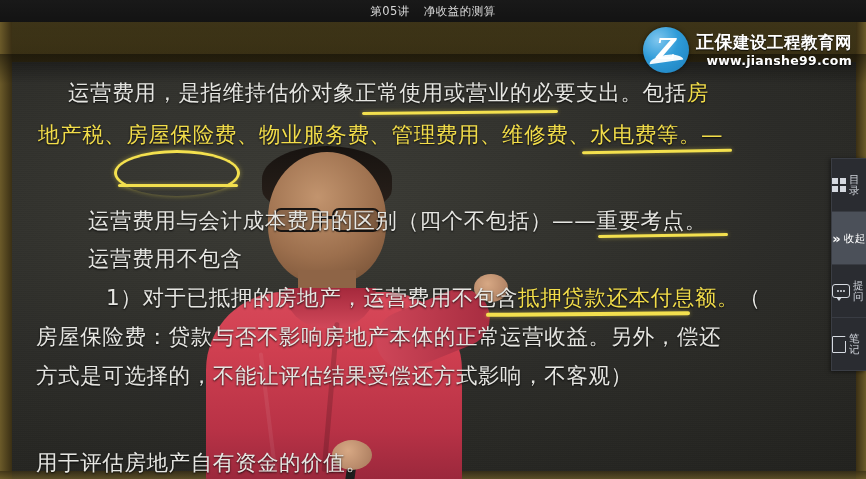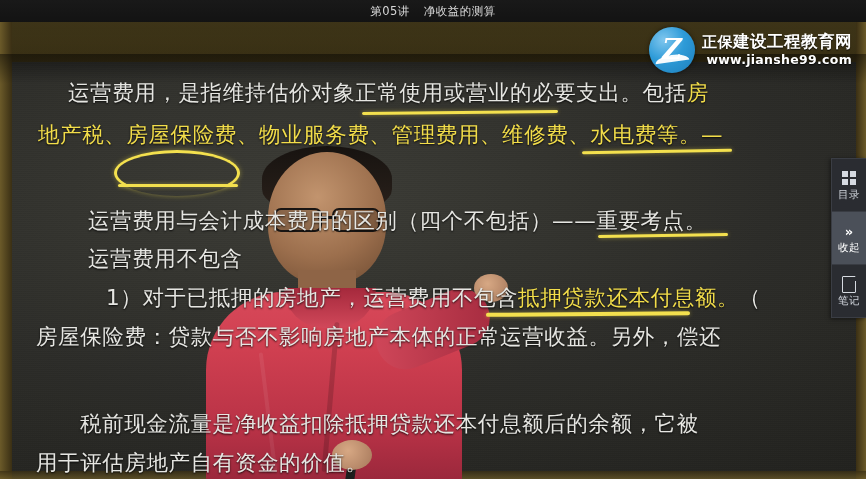--- a/index.html
+++ b/index.html
@@ -47,21 +47,21 @@
      background:radial-gradient(circle at 32% 28%,#7fc6ee 0%,#2e9bd8 45%,#1d7fbc 100%);
      position:relative;flex:0 0 auto;box-shadow:0 0 4px rgba(0,0,0,.5);}
   .logo-badge .z{position:absolute;left:0;right:0;top:0;bottom:0;
      color:#fff;font-size:27px;font-weight:bold;font-style:italic;
      line-height:46px;text-align:center;font-family:"DejaVu Serif",serif;}
   .logo-badge .swoosh{position:absolute;left:6px;bottom:11px;width:34px;height:7px;
      background:#fff;border-radius:50%/100% 100% 0 0;transform:rotate(-8deg);opacity:.95;}
   .logo-text{margin-left:7px;color:#fff;}
   .logo-text .cn{font-size:16.5px;font-weight:bold;letter-spacing:.5px;line-height:20px;
      text-shadow:0 1px 1px rgba(0,0,0,.8);}
-  .logo-text .cn .big{font-size:15px;}
+  .logo-text .cn .big{font-size:18px;}
   .logo-text .url{font-size:12.5px;font-weight:bold;line-height:16px;letter-spacing:.3px;
      font-family:"DejaVu Sans",sans-serif;text-shadow:0 1px 1px rgba(0,0,0,.8);text-align:right;}
 
   
   .lecturer{position:absolute;left:206px;top:142px;width:256px;height:337px;z-index:18;}
   .head{position:absolute;left:62px;top:0;width:118px;height:132px;border-radius:50% 50% 44% 44%;
      background:radial-gradient(circle at 42% 34%,#c2946e 0%,#9c6f4d 55%,#6d4a31 100%);}
   .hair{position:absolute;left:56px;top:-6px;width:130px;height:66px;border-radius:50% 50% 35% 35%;
      background:linear-gradient(180deg,#171310,#2a211b);}
   .glasses{position:absolute;left:68px;top:56px;width:106px;height:20px;}
@@ -99,21 +99,21 @@
   .mask{position:absolute;z-index:24;}
 
   
   .ann{position:absolute;z-index:26;pointer-events:none;}
   .uline{background:#f3e04e;border-radius:3px;box-shadow:0 0 4px rgba(243,224,78,.45);}
 
   
   .sidebar{position:absolute;right:0;top:158px;width:34px;z-index:60;
      background:#2a2c31;border:1px solid #3a3d44;border-right:none;
      box-shadow:-1px 1px 4px rgba(0,0,0,.5);}
-  .sb-item{height:52px;display:flex;flex-direction:column;align-items:center;justify-content:center;
+  .sb-item{height:52px;display:flex;flex-direction:row;align-items:center;justify-content:center;
      gap:3px;color:#cfd3da;border-bottom:1px solid #393c43;cursor:pointer;}
   .sb-item:last-child{border-bottom:none;justify-content:center;}
   .sb-item.active{background:#4b5059;color:#fff;}
   .sb-label{font-size:10.5px;line-height:11px;letter-spacing:.5px;}
   .sb-ico{height:16px;display:flex;align-items:center;justify-content:center;}
   .grid-ico{width:14px;height:14px;display:grid;grid-template-columns:6px 6px;grid-template-rows:6px 6px;gap:2px;}
   .grid-ico i{background:#d6dae1;display:block;}
   .chev{font-size:13px;font-weight:bold;line-height:13px;}
   .bubble{width:16px;height:12px;border:1.6px solid #d6dae1;border-radius:3px;position:relative;
      display:flex;align-items:center;justify-content:center;gap:1.5px;}
@@ -175,24 +175,24 @@
       </div>
 
       <div class="ln" style="left:106px;top:273px;">
         <span class="w">1）对于已抵押的房地产，运营费用不包含</span><span class="y">抵押贷款还本付息额。</span><span class="w">（</span>
       </div>
 
       <div class="ln" style="left:36px;top:312px;">
         <span class="w">房屋保险费：贷款与否不影响房地产本体的正常运营收益。另外，偿还</span>
       </div>
 
-
-      <div class="ln" style="left:80px;top:399px;">
-        <span class="w">税前现金流量是净收益扣除抵押贷款还本付息额后的余额，它被</span>
-      </div>
+      <div class="ln" style="left:36px;top:351px;">
+        <span class="w">方式是可选择的，不能让评估结果受偿还方式影响，不客观）</span>
+      </div>
+
 
       <div class="ln" style="left:36px;top:438px;">
         <span class="w">用于评估房地产自有资金的价值。</span>
       </div>
     </div>
 
     <div class="ann uline" style="left:362px;top:101px;width:196px;height:3px;transform:rotate(-.6deg);"></div>
     <div class="ann uline" style="left:582px;top:140px;width:150px;height:3px;transform:rotate(-1deg);"></div>
     <div class="ann" style="left:114px;top:140px;width:120px;height:40px;border:3px solid #f3e04e;
          border-radius:50%;border-bottom-color:transparent;box-shadow:0 0 5px rgba(243,224,78,.4);"></div>
@@ -239,20 +239,30 @@
       <span class="sb-label">目录</span>
     </div>
 
     <div class="sb-item active">
       <span class="sb-ico">
           <span class="chev">»</span>
         </span>
       <span class="sb-label">收起</span>
     </div>
 
+    <div class="sb-item">
+      <span class="sb-ico">
+        <span class="bubble">
+            <b></b>
+            <b></b>
+            <b></b>
+          </span>
+      </span>
+      <span class="sb-label">提问</span>
+    </div>
 
     <div class="sb-item">
       <span class="sb-ico">
           <span class="note"></span>
         </span>
       <span class="sb-label">笔记</span>
     </div>
 
   </div>
 

